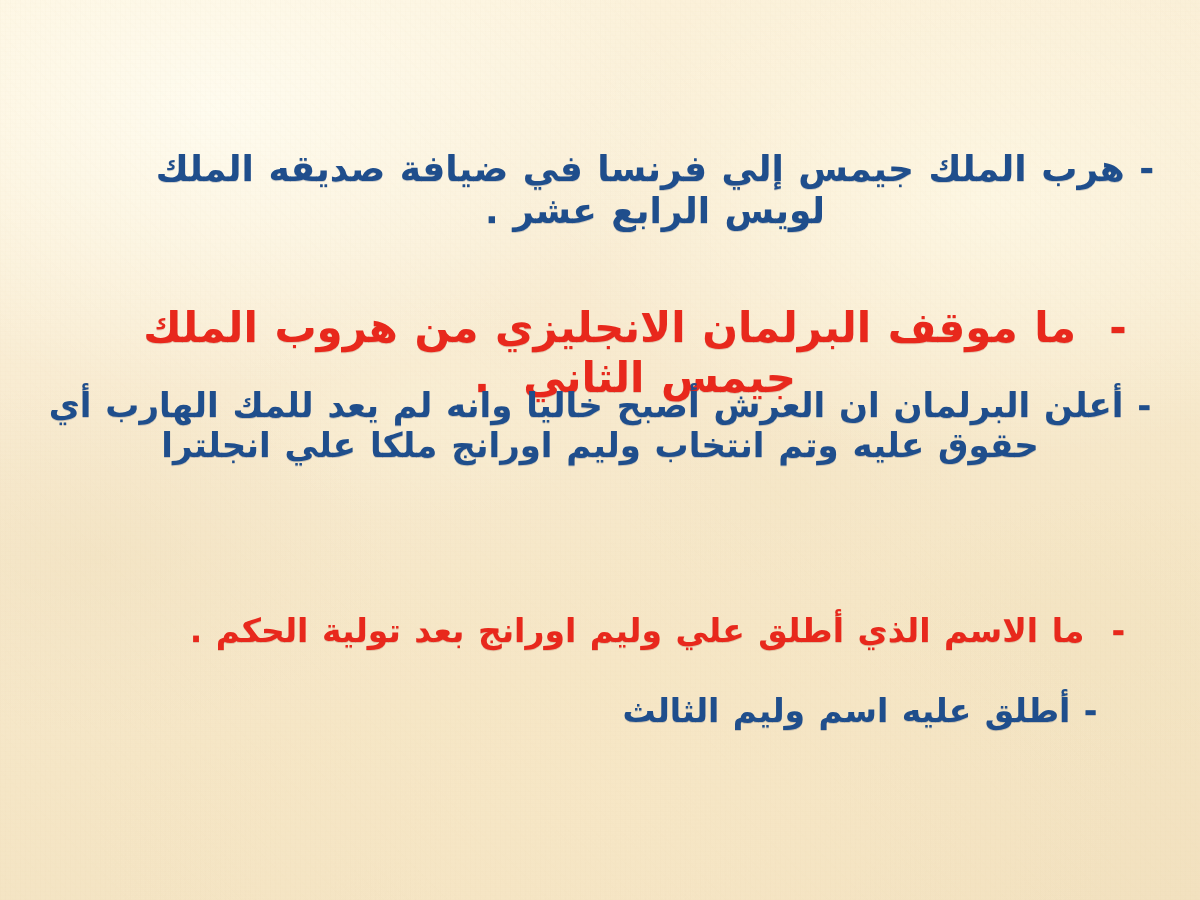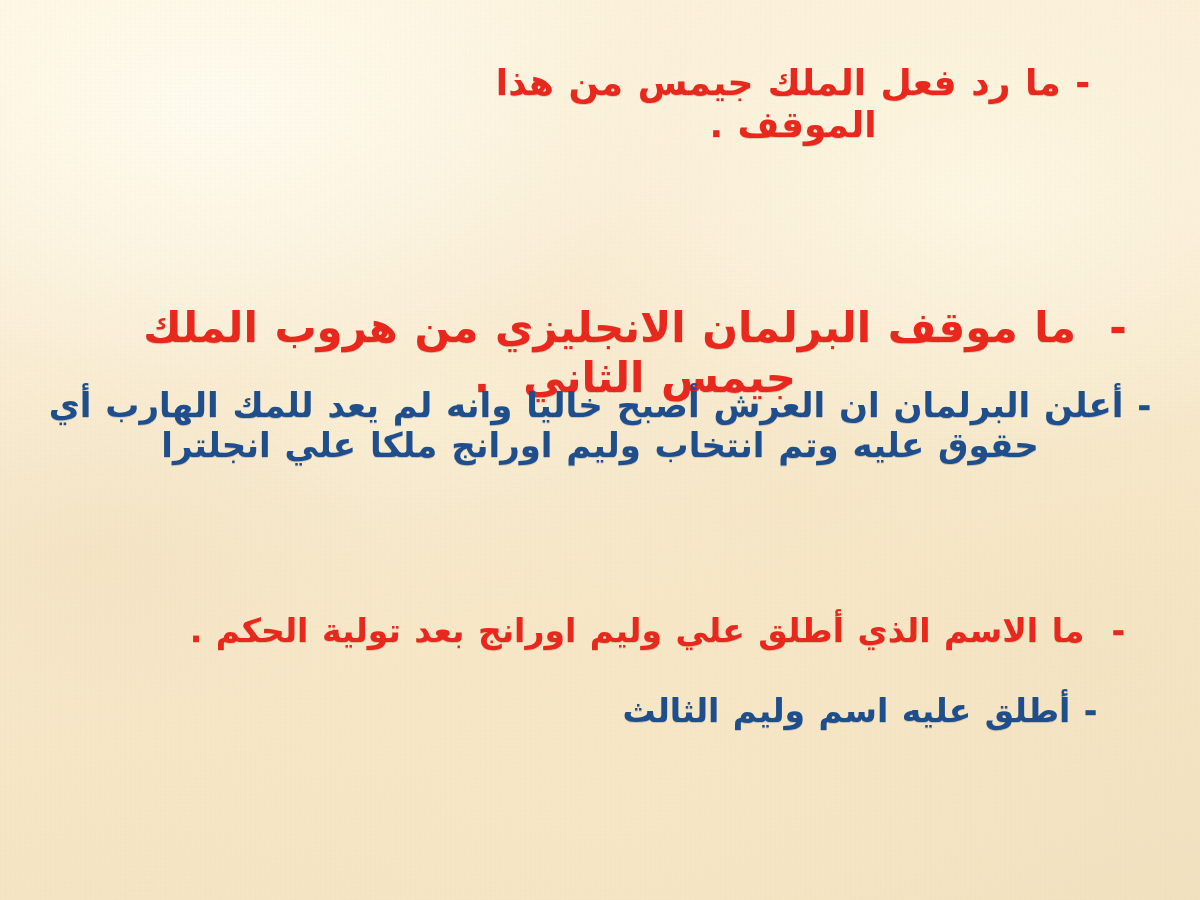--- a/index.html
+++ b/index.html
@@ -123,22 +123,22 @@
     left: 560px;
     font-size: 33px;
   }
 </style>
 </head>
 <body>
 
 <div id="slide">
   <div id="content">
 
-    <div class="line q" id="line-q1">- ما رد فعل الملك جيمس من هذا الموقف .</div>
 
+    <div class="line a" id="line-a1">- هرب الملك جيمس إلي فرنسا في ضيافة صديقه الملك لويس الرابع عشر .</div>
 
     <div class="line q" id="line-q2">-  ما موقف البرلمان الانجليزي من هروب الملك جيمس الثاني  .</div>
 
     <div class="line a" id="line-a2">- أعلن البرلمان ان العرش أصبح خاليا وانه لم يعد للمك الهارب أي حقوق عليه وتم انتخاب وليم اورانج ملكا علي انجلترا</div>
 
     <div class="line q" id="line-q3">-  ما الاسم الذي أطلق علي وليم اورانج بعد تولية الحكم .</div>
 
     <div class="line a" id="line-a3">- أطلق عليه اسم وليم الثالث</div>
 
   </div>

